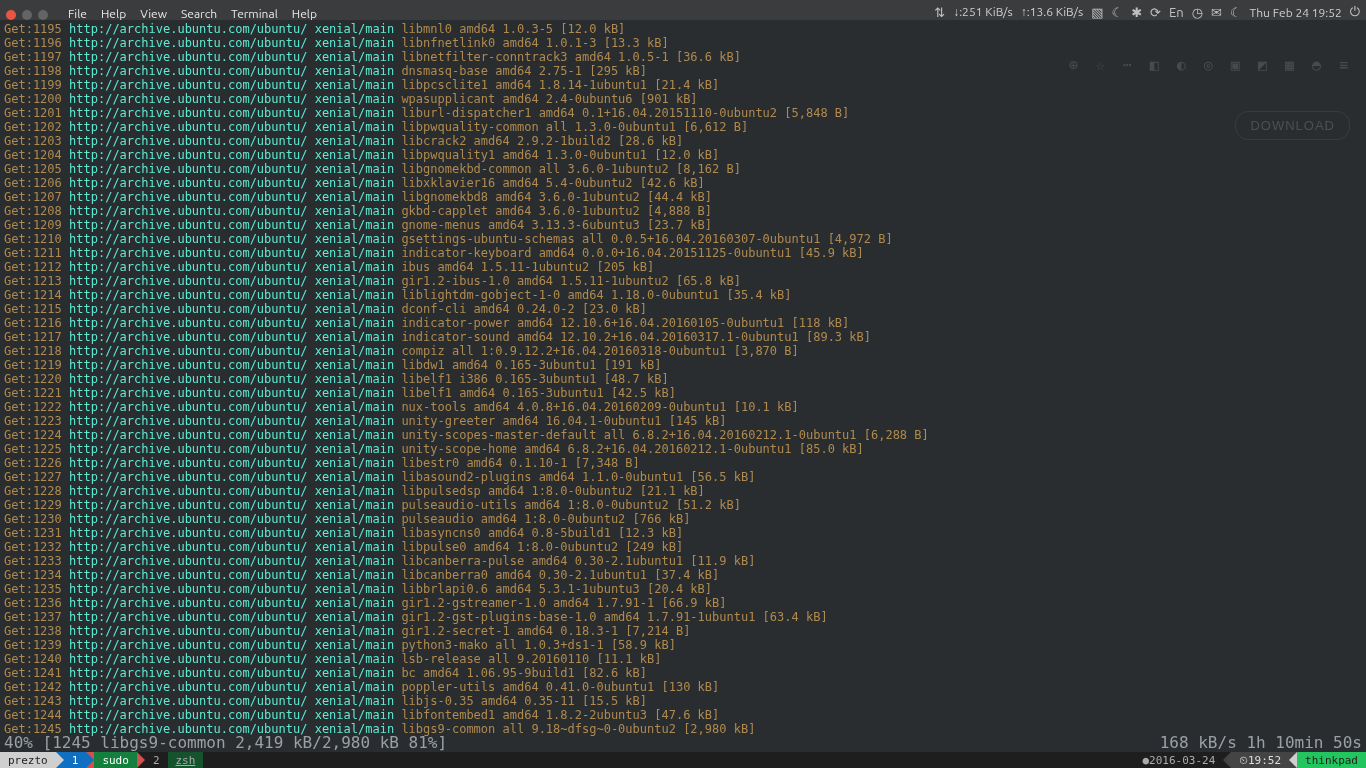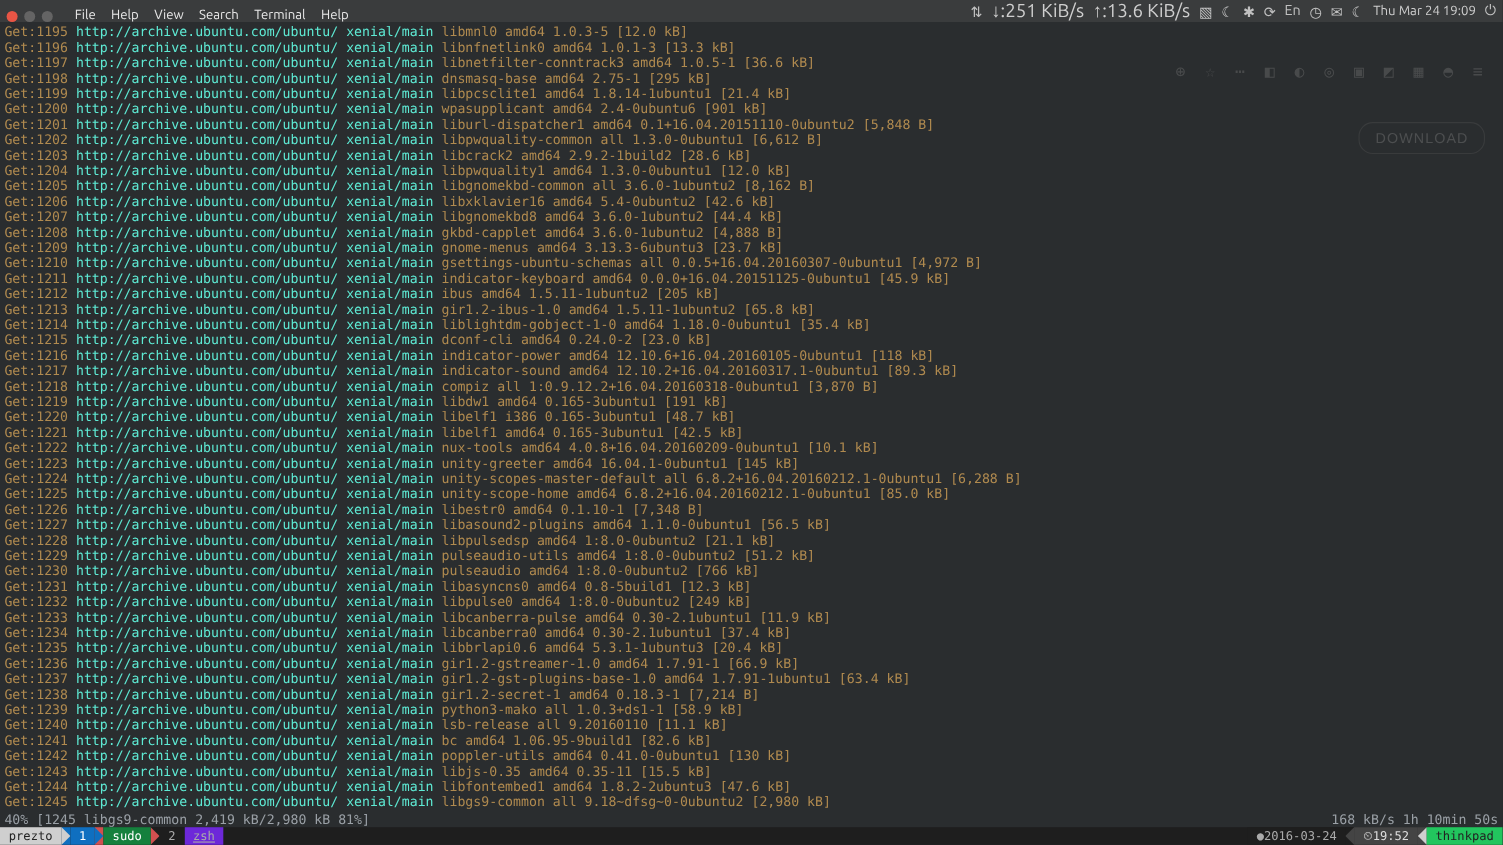--- a/index.html
+++ b/index.html
@@ -11,21 +11,21 @@
     font-family: "Ubuntu", sans-serif; font-size: 12px; color: #e8e8e8;
   }
   .window-btn { width: 10px; height: 10px; border-radius: 50%; margin-right: 6px; }
   .wb-close { background: #e85545; }
   .wb-min { background: #646464; }
   .wb-max { background: #646464; }
   .menu-items { display: flex; gap: 14px; margin-left: 14px; }
   .menu-items span { cursor: default; }
   .menubar .right { margin-left: auto; display: flex; align-items: center; gap: 8px; color: #cfcfcf; }
   .menubar .right .sys-icon { font-size: 13px; opacity: 0.9; }
-  .menubar .right .net { font-size: 17px; }
+  .menubar .right .net { font-size: 12px; }
   
   .terminal {
     position: absolute; top: 20px; left: 0; right: 0; bottom: 0;
     padding: 2px 4px 0 4px;
     white-space: pre; line-height: 14px;
   }
   .term-line { display: flex; }
   .c-brown { color: #b08a4f; }
   .c-path { color: #5eead4; }
   .c-gray { color: #9aa0a6; }
@@ -34,34 +34,34 @@
     position: absolute; top: 111px; right: 16px;
     border: 1px solid #555; padding: 6px 14px; color: #8c8c8c;
     font-family: sans-serif; font-size: 13px; letter-spacing: 1px; border-radius: 13px;
     opacity: 0.35;
   }
   .browser-icons {
     position: absolute; top: 56px; right: 18px; display: flex; gap: 18px;
     color: #777; font-size: 15px; opacity: 0.4;
   }
   
-  .progress { position: absolute; bottom: 16px; left: 4px; right: 4px; display: flex; font-size: 12px; justify-content: flex-end; }
+  .progress { position: absolute; bottom: 16px; left: 4px; right: 4px; display: flex; font-size: 16px; justify-content: flex-end; }
   .progress .right { margin-left: auto; }
   
   .statusbar {
     position: absolute; bottom: 0; left: 0; right: 0; height: 16px;
     display: flex; font-size: 11px; font-family: "DejaVu Sans Mono", monospace;
     background: #1e1e1e; color: #d0d0d0;
   }
   .seg { display: inline-flex; align-items: center; padding: 0 8px; height: 16px; position: relative; }
   .seg-prezto { background: #cfcfcf; color: #222; }
   .seg-num1 { background: #0f6fc0; color: #fff; }
   .seg-sudo { background: #15803d; color: #fff; }
   .seg-num2 { background: #1e1e1e; color: #aaa; }
-  .seg-zsh { background: #6d28d9; color: #aaa; text-decoration: underline; }
+  .seg-zsh { background: #14532d; color: #aaa; text-decoration: underline; }
   .arrow { width: 0; height: 0; border-top: 8px solid transparent; border-bottom: 8px solid transparent; }
   .arr-prezto { border-left: 8px solid #cfcfcf; background:#0f6fc0;}
   .arr-num1 { border-left: 8px solid #0f6fc0; background:#d15050;}
   .arr-sudo { border-left: 8px solid #d15050; background:#1e1e1e;}
   .statusbar .right { margin-left: auto; display: flex; }
   .seg-date { background: #1e1e1e; color: #aaa; }
   .seg-time { background: #444; color: #ddd; }
   .seg-host { background: #22c55e; color: #222; }
   .larrow { width:0;height:0;border-top:8px solid transparent;border-bottom:8px solid transparent;}
   .larr-time { border-right:8px solid #444; background:#1e1e1e;}
@@ -87,21 +87,21 @@
     <span class="net">↓:251 KiB/s</span>
     <span class="net">↑:13.6 KiB/s</span>
     <span class="sys-icon">▧</span>
     <span class="sys-icon">☾</span>
     <span class="sys-icon">✱</span>
     <span class="sys-icon">⟳</span>
     <span class="sys-icon">En</span>
     <span class="sys-icon">◷</span>
     <span class="sys-icon">✉</span>
     <span class="sys-icon">☾</span>
-    <span>Thu Mar 24 19:09</span>
+    <span>Thu Feb 24 19:52</span>
     <span class="sys-icon">⏻</span>
   </div>
 </div>
 
 <div class="browser-icons">
   <span>⊕</span>
   <span>☆</span>
   <span>⋯</span>
   <span>◧</span>
   <span>◐</span>

